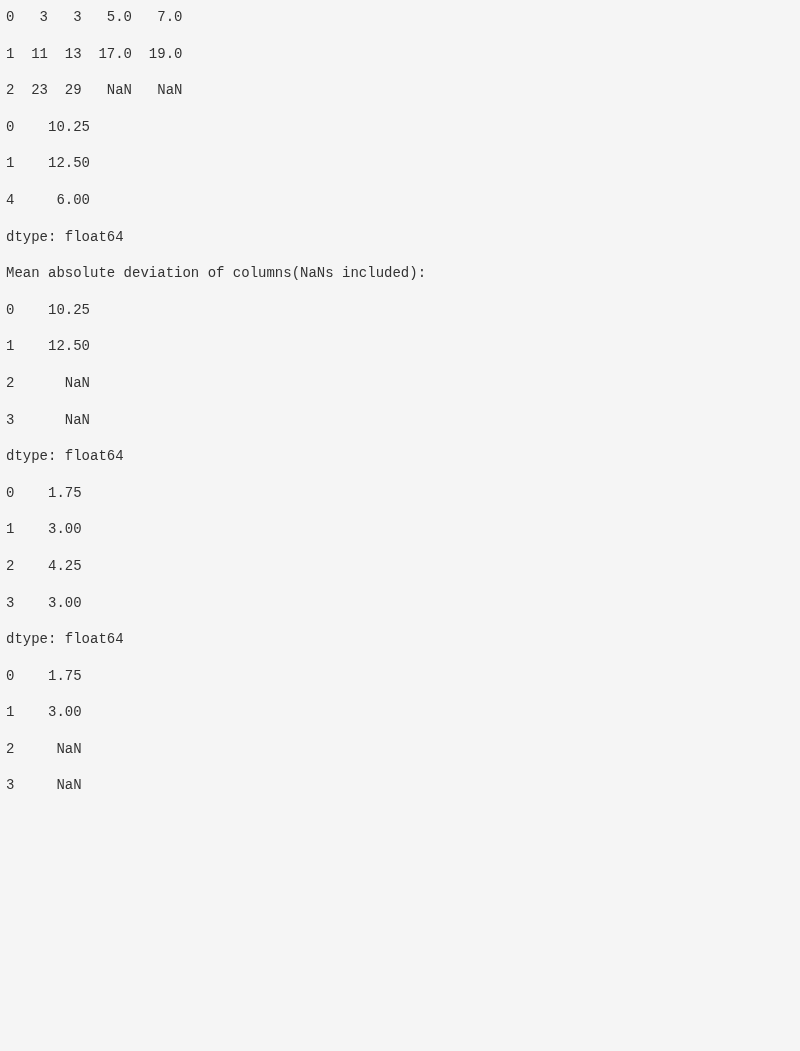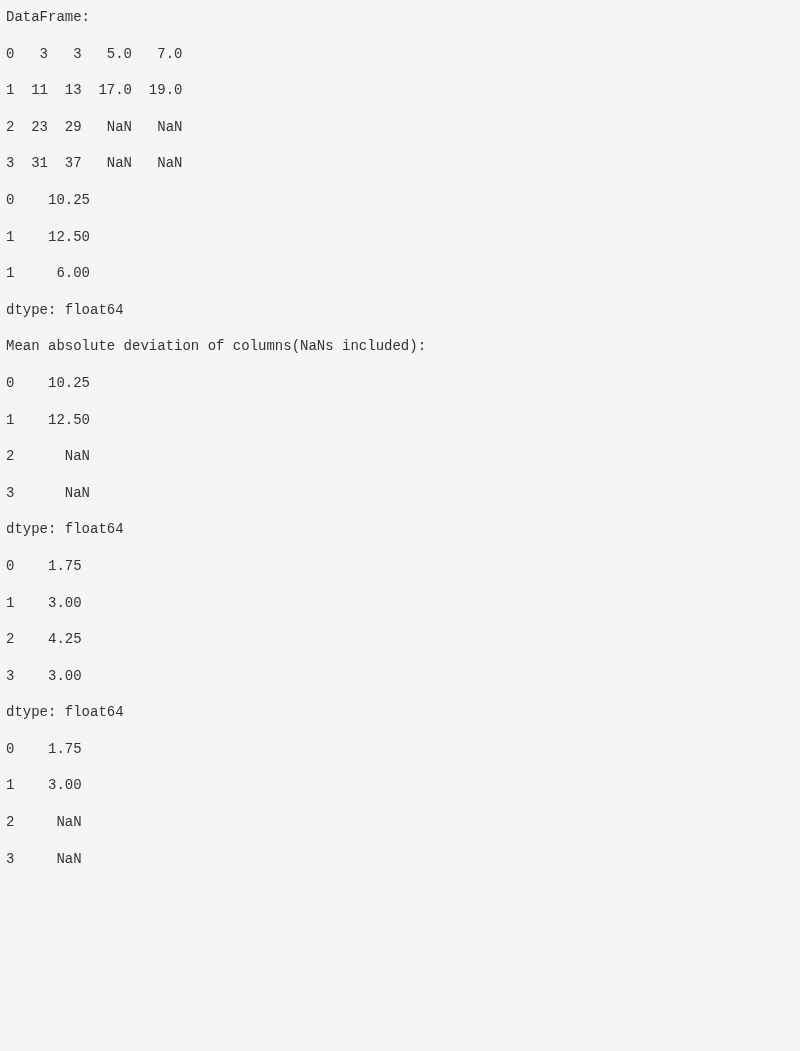--- a/index.html
+++ b/index.html
@@ -21,28 +21,26 @@
       margin-bottom: 17px;
     }
     .line:last-child {
       margin-bottom: 0;
     }
   </style>
 </head>
 <body>
 
 <div>
-  <div class="line">DataFrame:</div>
   <div class="line">0   3   3   5.0   7.0</div>
   <div class="line">1  11  13  17.0  19.0</div>
   <div class="line">2  23  29   NaN   NaN</div>
-  <div class="line">3  31  37   NaN   NaN</div>
   <div class="line">0    10.25</div>
   <div class="line">1    12.50</div>
-  <div class="line">1     6.00</div>
+  <div class="line">4     6.00</div>
   <div class="line">dtype: float64</div>
   <div class="line">Mean absolute deviation of columns(NaNs included):</div>
   <div class="line">0    10.25</div>
   <div class="line">1    12.50</div>
   <div class="line">2      NaN</div>
   <div class="line">3      NaN</div>
   <div class="line">dtype: float64</div>
   <div class="line">0    1.75</div>
   <div class="line">1    3.00</div>
   <div class="line">2    4.25</div>

